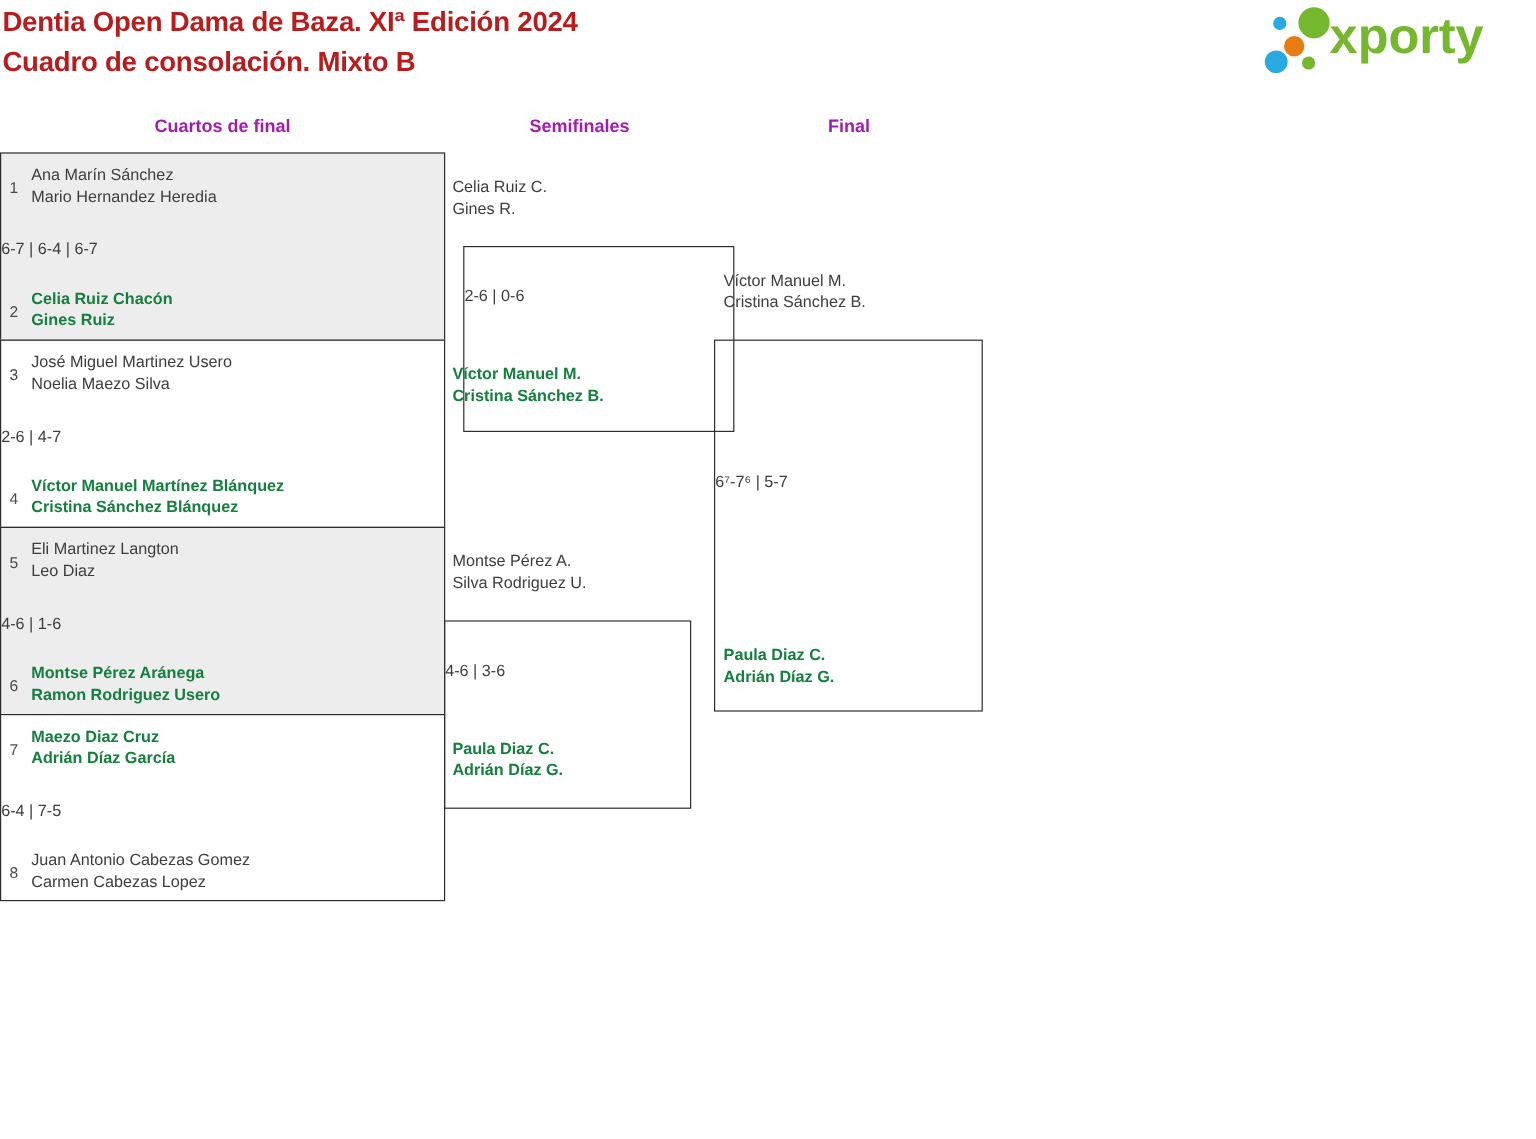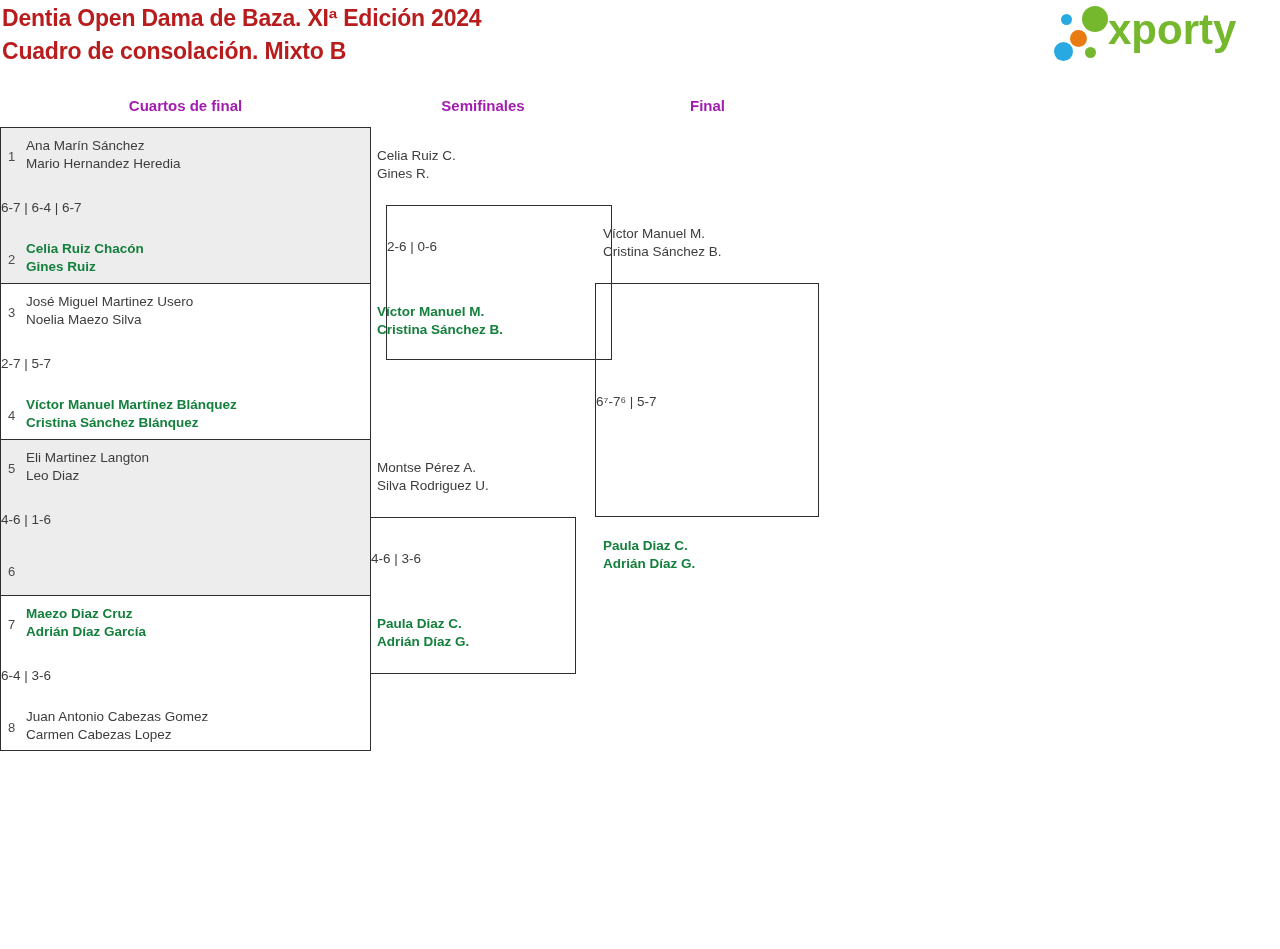--- a/index.html
+++ b/index.html
@@ -69,45 +69,49 @@
     <span class="line">Gines Ruiz</span>
   </div>
 </div>
 
 <div class="abs match-box" style="left:0;top:283px;width:371px;height:157px;">
   <span class="seed qf-seed-top">3</span>
   <div class="team qf-team-top">
     <span class="line">José Miguel Martinez Usero</span>
     <span class="line">Noelia Maezo Silva</span>
   </div>
-  <div class="score qf-score">2-7 | 5-7</div>
+  <div class="score qf-score">2-6 | 4-7</div>
   <span class="seed qf-seed-bottom">4</span>
   <div class="team winner qf-team-bottom">
     <span class="line">Víctor Manuel Martínez Blánquez</span>
     <span class="line">Cristina Sánchez Blánquez</span>
   </div>
 </div>
 
 <div class="abs match-box shaded" style="left:0;top:439px;width:371px;height:157px;">
   <span class="seed qf-seed-top">5</span>
   <div class="team qf-team-top">
     <span class="line">Eli Martinez Langton</span>
     <span class="line">Leo Diaz</span>
   </div>
   <div class="score qf-score">4-6 | 1-6</div>
   <span class="seed qf-seed-bottom">6</span>
+  <div class="team winner qf-team-bottom">
+    <span class="line">Montse Pérez Aránega</span>
+    <span class="line">Ramon Rodriguez Usero</span>
+  </div>
 </div>
 
 <div class="abs match-box" style="left:0;top:595px;width:371px;height:156px;">
   <span class="seed qf-seed-top">7</span>
   <div class="team winner qf-team-top">
     <span class="line">Maezo Diaz Cruz</span>
     <span class="line">Adrián Díaz García</span>
   </div>
-  <div class="score qf-score">6-4 | 3-6</div>
+  <div class="score qf-score">6-4 | 7-5</div>
   <span class="seed qf-seed-bottom">8</span>
   <div class="team qf-team-bottom">
     <span class="line">Juan Antonio Cabezas Gomez</span>
     <span class="line">Carmen Cabezas Lopez</span>
   </div>
 </div>
 
 <div class="abs hollow" style="left:386px;top:205px;width:226px;height:155px;">
   <div class="score" style="top:32px;">2-6 | 0-6</div>
 </div>
@@ -125,21 +129,21 @@
 </div>
 <div class="abs team" style="left:377px;top:459px;">
   <span class="line">Montse Pérez A.</span>
   <span class="line">Silva Rodriguez U.</span>
 </div>
 <div class="abs team winner" style="left:377px;top:615px;">
   <span class="line">Paula Diaz C.</span>
   <span class="line">Adrián Díaz G.</span>
 </div>
 
-<div class="abs hollow" style="left:595px;top:283px;width:224px;height:234px;">
+<div class="abs hollow" style="left:595px;top:283px;width:224px;height:310px;">
   <div class="score" style="top:109px;">6⁷-7⁶ | 5-7</div>
 </div>
 <div class="abs team" style="left:603px;top:225px;">
   <span class="line">Víctor Manuel M.</span>
   <span class="line">Cristina Sánchez B.</span>
 </div>
 <div class="abs team winner" style="left:603px;top:537px;">
   <span class="line">Paula Diaz C.</span>
   <span class="line">Adrián Díaz G.</span>
 </div>

